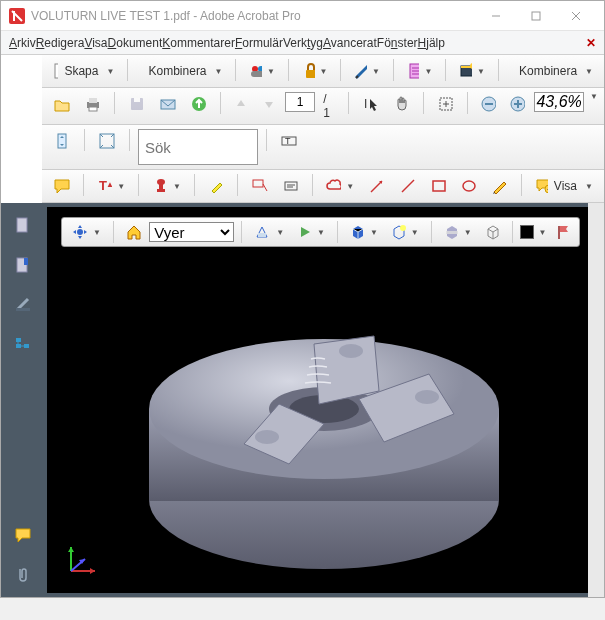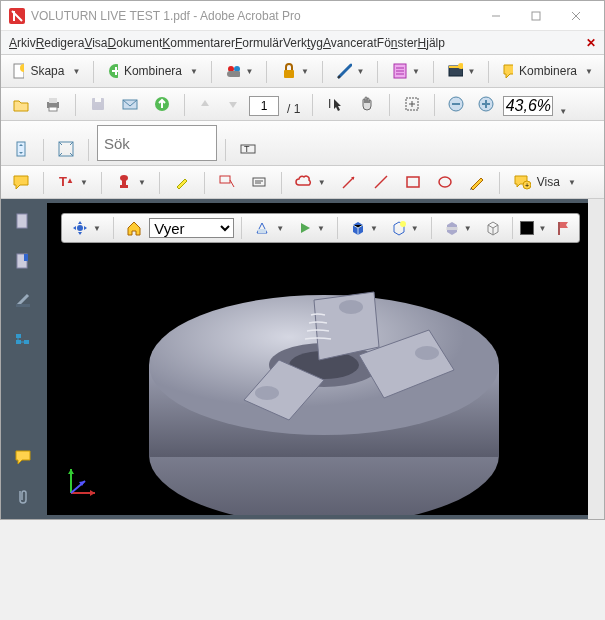--- a/index.html
+++ b/index.html
@@ -1,26 +1,26 @@
 <!DOCTYPE html>
 <html><head>
 <meta charset="utf-8">
 <style>
 * { box-sizing: border-box; margin: 0; padding: 0; }
 body { font-family: "Segoe UI", Tahoma, sans-serif; font-size: 12px; background: #f0f0f0; width: 605px; height: 620px; overflow: hidden; }
-.window { width: 605px; height: 520px; background: #fff; display: flex; flex-direction: column; border: 1px solid #aaa; }
+.window { width: 605px; height: 598px; background: #fff; display: flex; flex-direction: column; border: 1px solid #aaa; }
 .titlebar { height: 30px; background: #fff; display: flex; align-items: center; padding: 0 8px; border-bottom: 1px solid #e5e5e5; }
 .titlebar .app-icon { width: 16px; height: 16px; margin-right: 6px; }
 .titlebar .title { flex: 1; color: #999; font-size: 12px; }
 .titlebar .winbtn { width: 40px; height: 28px; display: flex; align-items: center; justify-content: center; color: #999; }
 .menubar { height: 24px; background: #f5f6f7; display: flex; align-items: center; padding: 0 8px; border-bottom: 1px solid #d0d0d0; }
 .menubar span { color: #333; font-size: 12px; }
 .menubar .close-x { margin-left: auto; color: #b00; font-weight: bold; }
 .menubar u { text-decoration: underline; }
-.toolbar { display: flex; align-items: flex-end; padding: 4px 6px; gap: 4px; background: linear-gradient(#fdfdfd,#ececec); border-bottom: 1px solid #ccc; flex-wrap: nowrap; }
+.toolbar { display: flex; align-items: flex-start; padding: 4px 6px; gap: 4px; background: linear-gradient(#fdfdfd,#ececec); border-bottom: 1px solid #ccc; flex-wrap: nowrap; margin-left: 41px; }
 .sep { width: 1px; height: 22px; background: #ccc; margin: 0 4px; }
 .btn { height: 24px; min-width: 24px; display: inline-flex; align-items: center; justify-content: center; padding: 0 4px; border: 1px solid transparent; border-radius: 3px; gap: 3px; }
 .btn-text { font-size: 12px; color: #333; padding: 0 3px; }
 .dd { font-size: 8px; color: #555; padding-left: 2px; }
 .pageinput { width: 30px; height: 20px; border: 1px solid #999; text-align: center; font-size: 12px; }
 .zoominput { width: 50px; height: 20px; border: 1px solid #999; text-align: center; font-size: 16px; background: #fff; font-style: italic; }
 .searchinput { width: 120px; height: 22px; border: 1px solid #999; padding: 17px 6px; font-size: 15px; color: #888; background: #fff; }
 .viewer-wrap { flex: 1; display: flex; background: #4d5a66; position: relative; }
 .navpanel { width: 44px; background: #4d5a66; display: flex; flex-direction: column; align-items: center; padding-top: 12px; gap: 20px; }
 .navpanel .navicon { width: 20px; height: 20px; display: flex; align-items: center; justify-content: center; }

